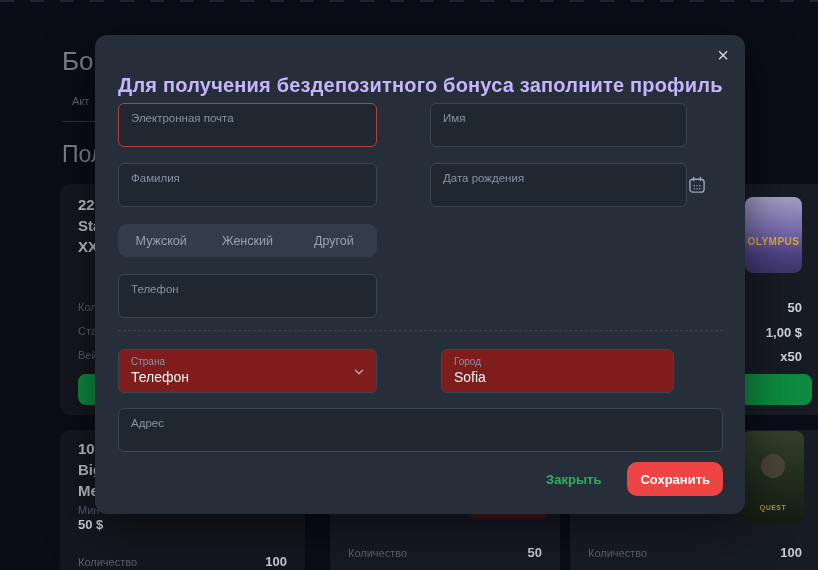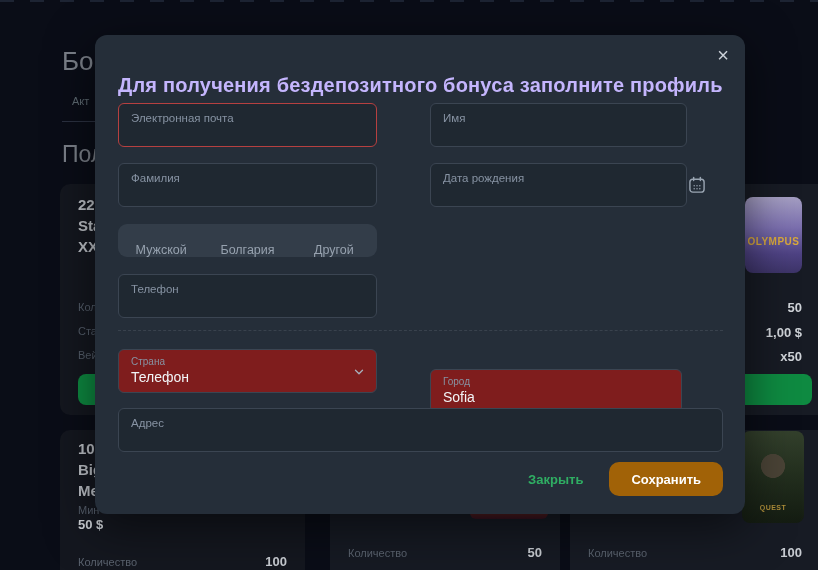--- a/index.html
+++ b/index.html
@@ -57,35 +57,35 @@
   input.fld::placeholder{color:#8793a3;}
   .fld.error{border:1px solid #b64040;}
   .f-email{left:23px;top:68px;}
   .f-name{left:335px;top:68px;width:257px !important;}
   .f-surname{left:23px;top:128px;}
   .f-dob{left:335px;top:128px;width:257px !important;}
   .f-phone{left:23px;top:239px;}
   .f-address{left:23px;top:373px;width:605px !important;}
   .icon-cal{position:absolute;left:592px;top:140px;width:20px;height:20px;cursor:pointer;}
   .gender{position:absolute;left:23px;top:189px;width:259px;height:33px;background:#333d49;
-    border-radius:9px;display:flex;align-items:flex-end;}
+    border-radius:9px;display:flex;align-items:center;}
   .gender span{flex:1;text-align:center;font-size:12.5px;color:#97a2af;cursor:pointer;}
   .dash-divider{position:absolute;left:23px;top:295px;width:605px;border-top:1px dashed #39424d;}
   .select-fld{position:absolute;background:#7f1d1d;border:1px solid #3b4552;border-radius:6px;
     height:44px;padding:6px 12px;cursor:pointer;}
   .f-country{left:23px;top:314px;width:259px;}
-  .f-city{left:335px;top:314px;width:252px;cursor:default;margin-top:20px;}
+  .f-city{left:346px;top:314px;width:233px;cursor:default;}
   .select-fld .sm-label{font-size:10px;color:#8793a3;margin-bottom:2px;}
   .select-fld .sm-value{font-size:14px;color:#f2f4f6;}
   .icon-chevron{position:absolute;right:10px;top:15px;width:14px;height:14px;}
 
   .modal-footer{position:absolute;top:427px;right:22px;display:flex;gap:26px;}
   .link-btn{background:none;border:none;color:#2fae63;font-size:13px;font-weight:700;cursor:pointer;padding:0;}
-  .save-btn{background:#a16207;border:none;border-radius:10px;color:#fff;font-size:13px;font-weight:700;
-    height:34px;padding:0 22px;cursor:pointer;}
+  .save-btn{background:#ef4444;border:none;border-radius:10px;color:#fff;font-size:13px;font-weight:700;
+    height:34px;padding:0 13px;cursor:pointer;}
 </style>
 </head>
 <body>
 
 <div class="screen">
 
   <div class="page">
     <div class="page-heading">Бо</div>
     <div class="page-tab">Акт</div>
     <div class="tab-underline"></div>
@@ -155,21 +155,21 @@
       <circle cx="8.6" cy="13" r="0.9" fill="#9aa5b2" stroke="none"></circle>
         <circle cx="12" cy="13" r="0.9" fill="#9aa5b2" stroke="none"></circle>
         <circle cx="15.4" cy="13" r="0.9" fill="#9aa5b2" stroke="none"></circle>
       <circle cx="8.6" cy="16.4" r="0.9" fill="#9aa5b2" stroke="none"></circle>
         <circle cx="12" cy="16.4" r="0.9" fill="#9aa5b2" stroke="none"></circle>
         <circle cx="15.4" cy="16.4" r="0.9" fill="#9aa5b2" stroke="none"></circle>
     </svg>
 
     <div class="gender">
       <span>Мужской</span>
-      <span>Болгария</span>
+      <span>Женский</span>
       <span>Другой</span>
     </div>
 
     <input class="fld f-phone" placeholder="Телефон" style="">
 
     <div class="dash-divider"></div>
 
     <div class="select-fld f-country">
       <div class="sm-label">Страна</div>
       <div class="sm-value">Телефон</div>

